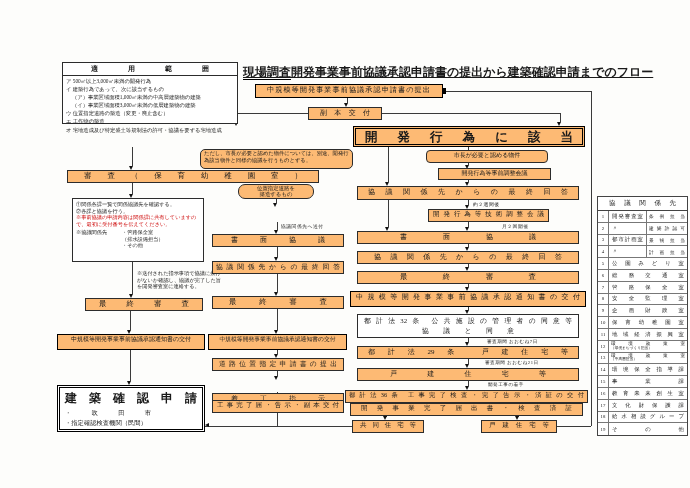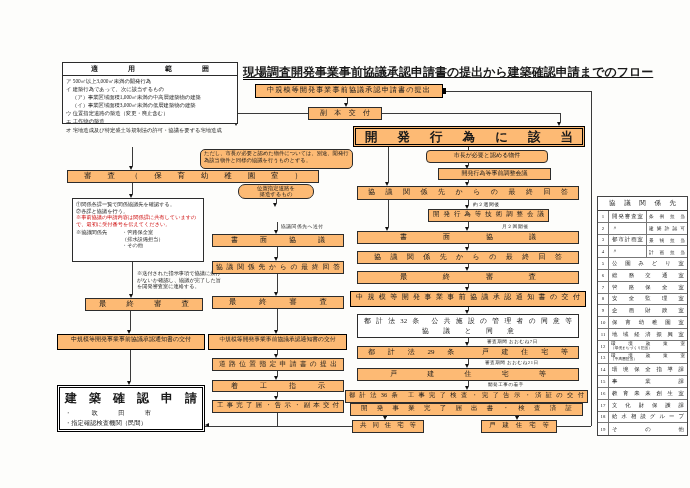--- a/index.html
+++ b/index.html
@@ -213,21 +213,21 @@
     </div>
   <div class="bx" style="left:212px;top:296px;width:132px;height:13px;font-size:7.5px;">
       <span style="padding:0 16px;box-sizing:border-box;">最終審査</span>
     </div>
   <div class="bx bb ctr" style="left:208px;top:334px;width:139px;height:16px;font-size:5.8px;">
       <span>中規模等開発事業事前協議承認通知書の交付</span>
     </div>
   <div class="bx" style="left:212px;top:358px;width:132px;height:13px;font-size:6.8px;">
       <span style="padding:0 6px;box-sizing:border-box;">道路位置指定申請書の提出</span>
     </div>
-  <div class="bx" style="left:212px;top:380px;width:132px;height:12px;font-size:7px;">
+  <div class="bx" style="left:212px;top:393px;width:132px;height:12px;font-size:7px;">
       <span style="padding:0 18px;box-sizing:border-box;">着工指示</span>
     </div>
   <div class="bx" style="left:212px;top:400px;width:132px;height:13px;font-size:6.5px;">
       <span style="padding:0 4px;box-sizing:border-box;">工事完了届・告示・副本交付</span>
     </div>
 
   <div class="bx rnd ctr" style="left:426px;top:150px;width:122px;height:13px;font-size:6px;border-radius:4px;">
       <span>市長が必要と認める物件</span>
     </div>
   <div class="bx ctr" style="left:438px;top:168px;width:113px;height:12px;font-size:6px;">

